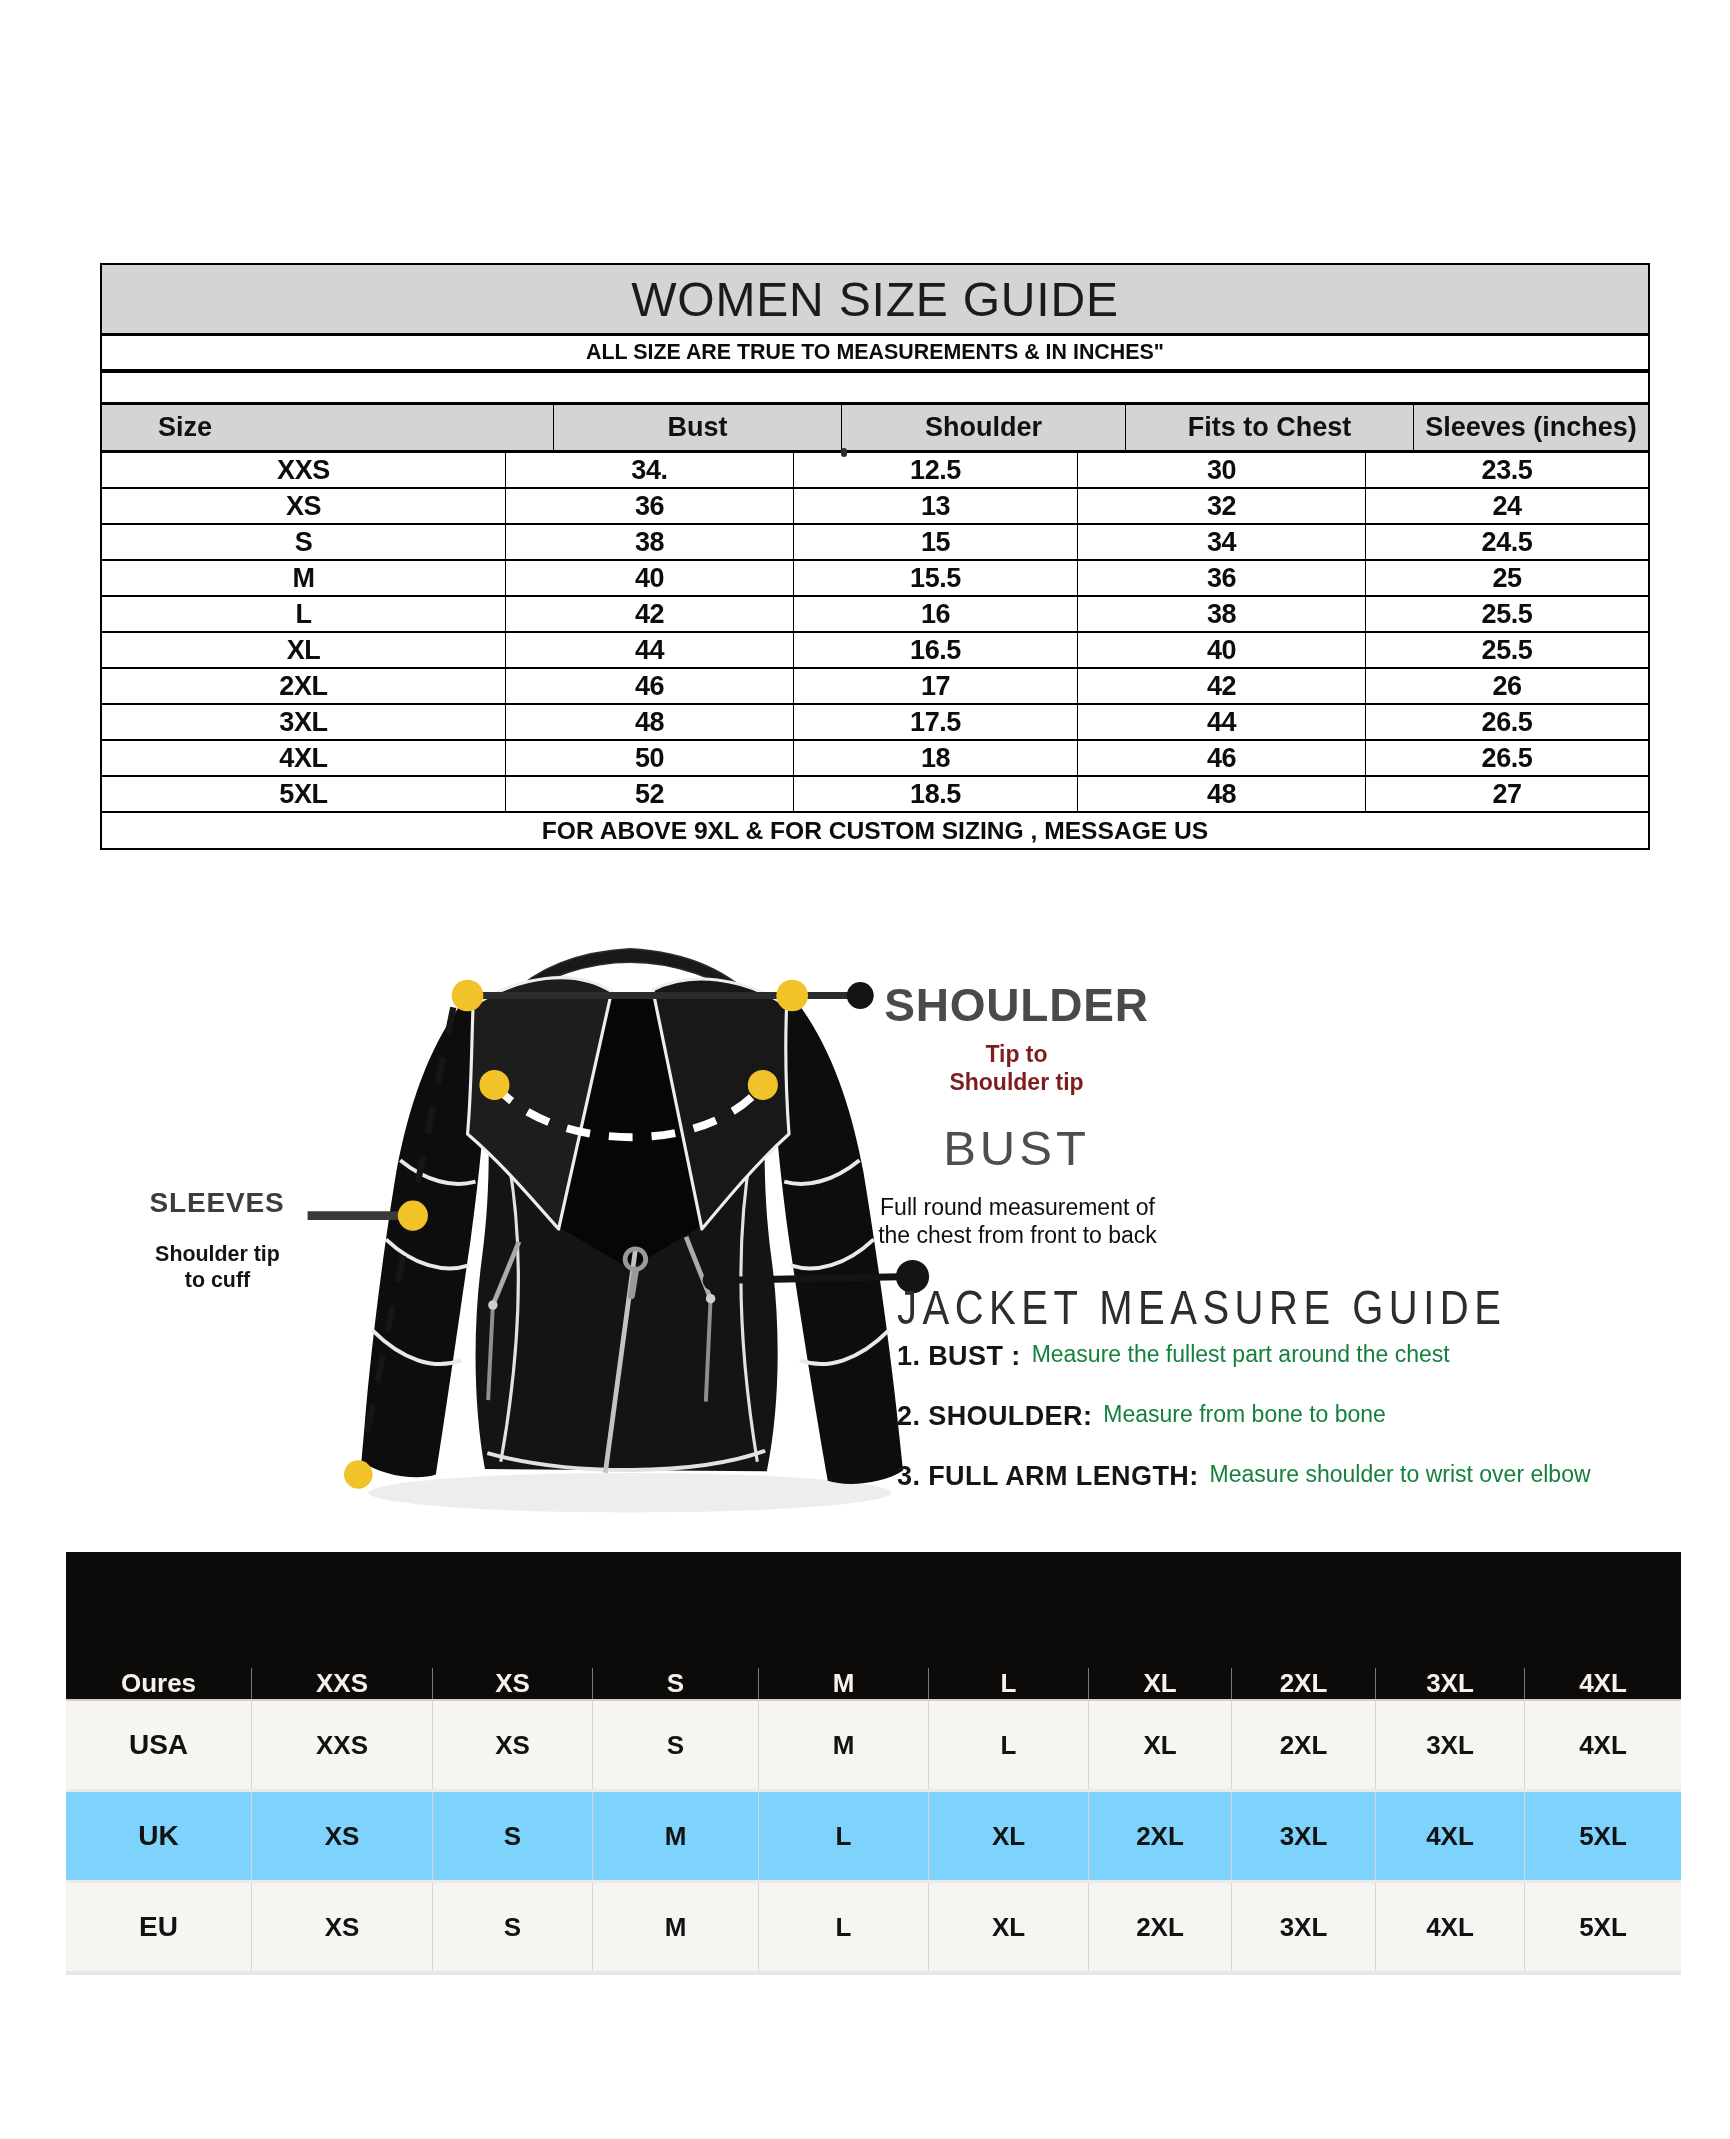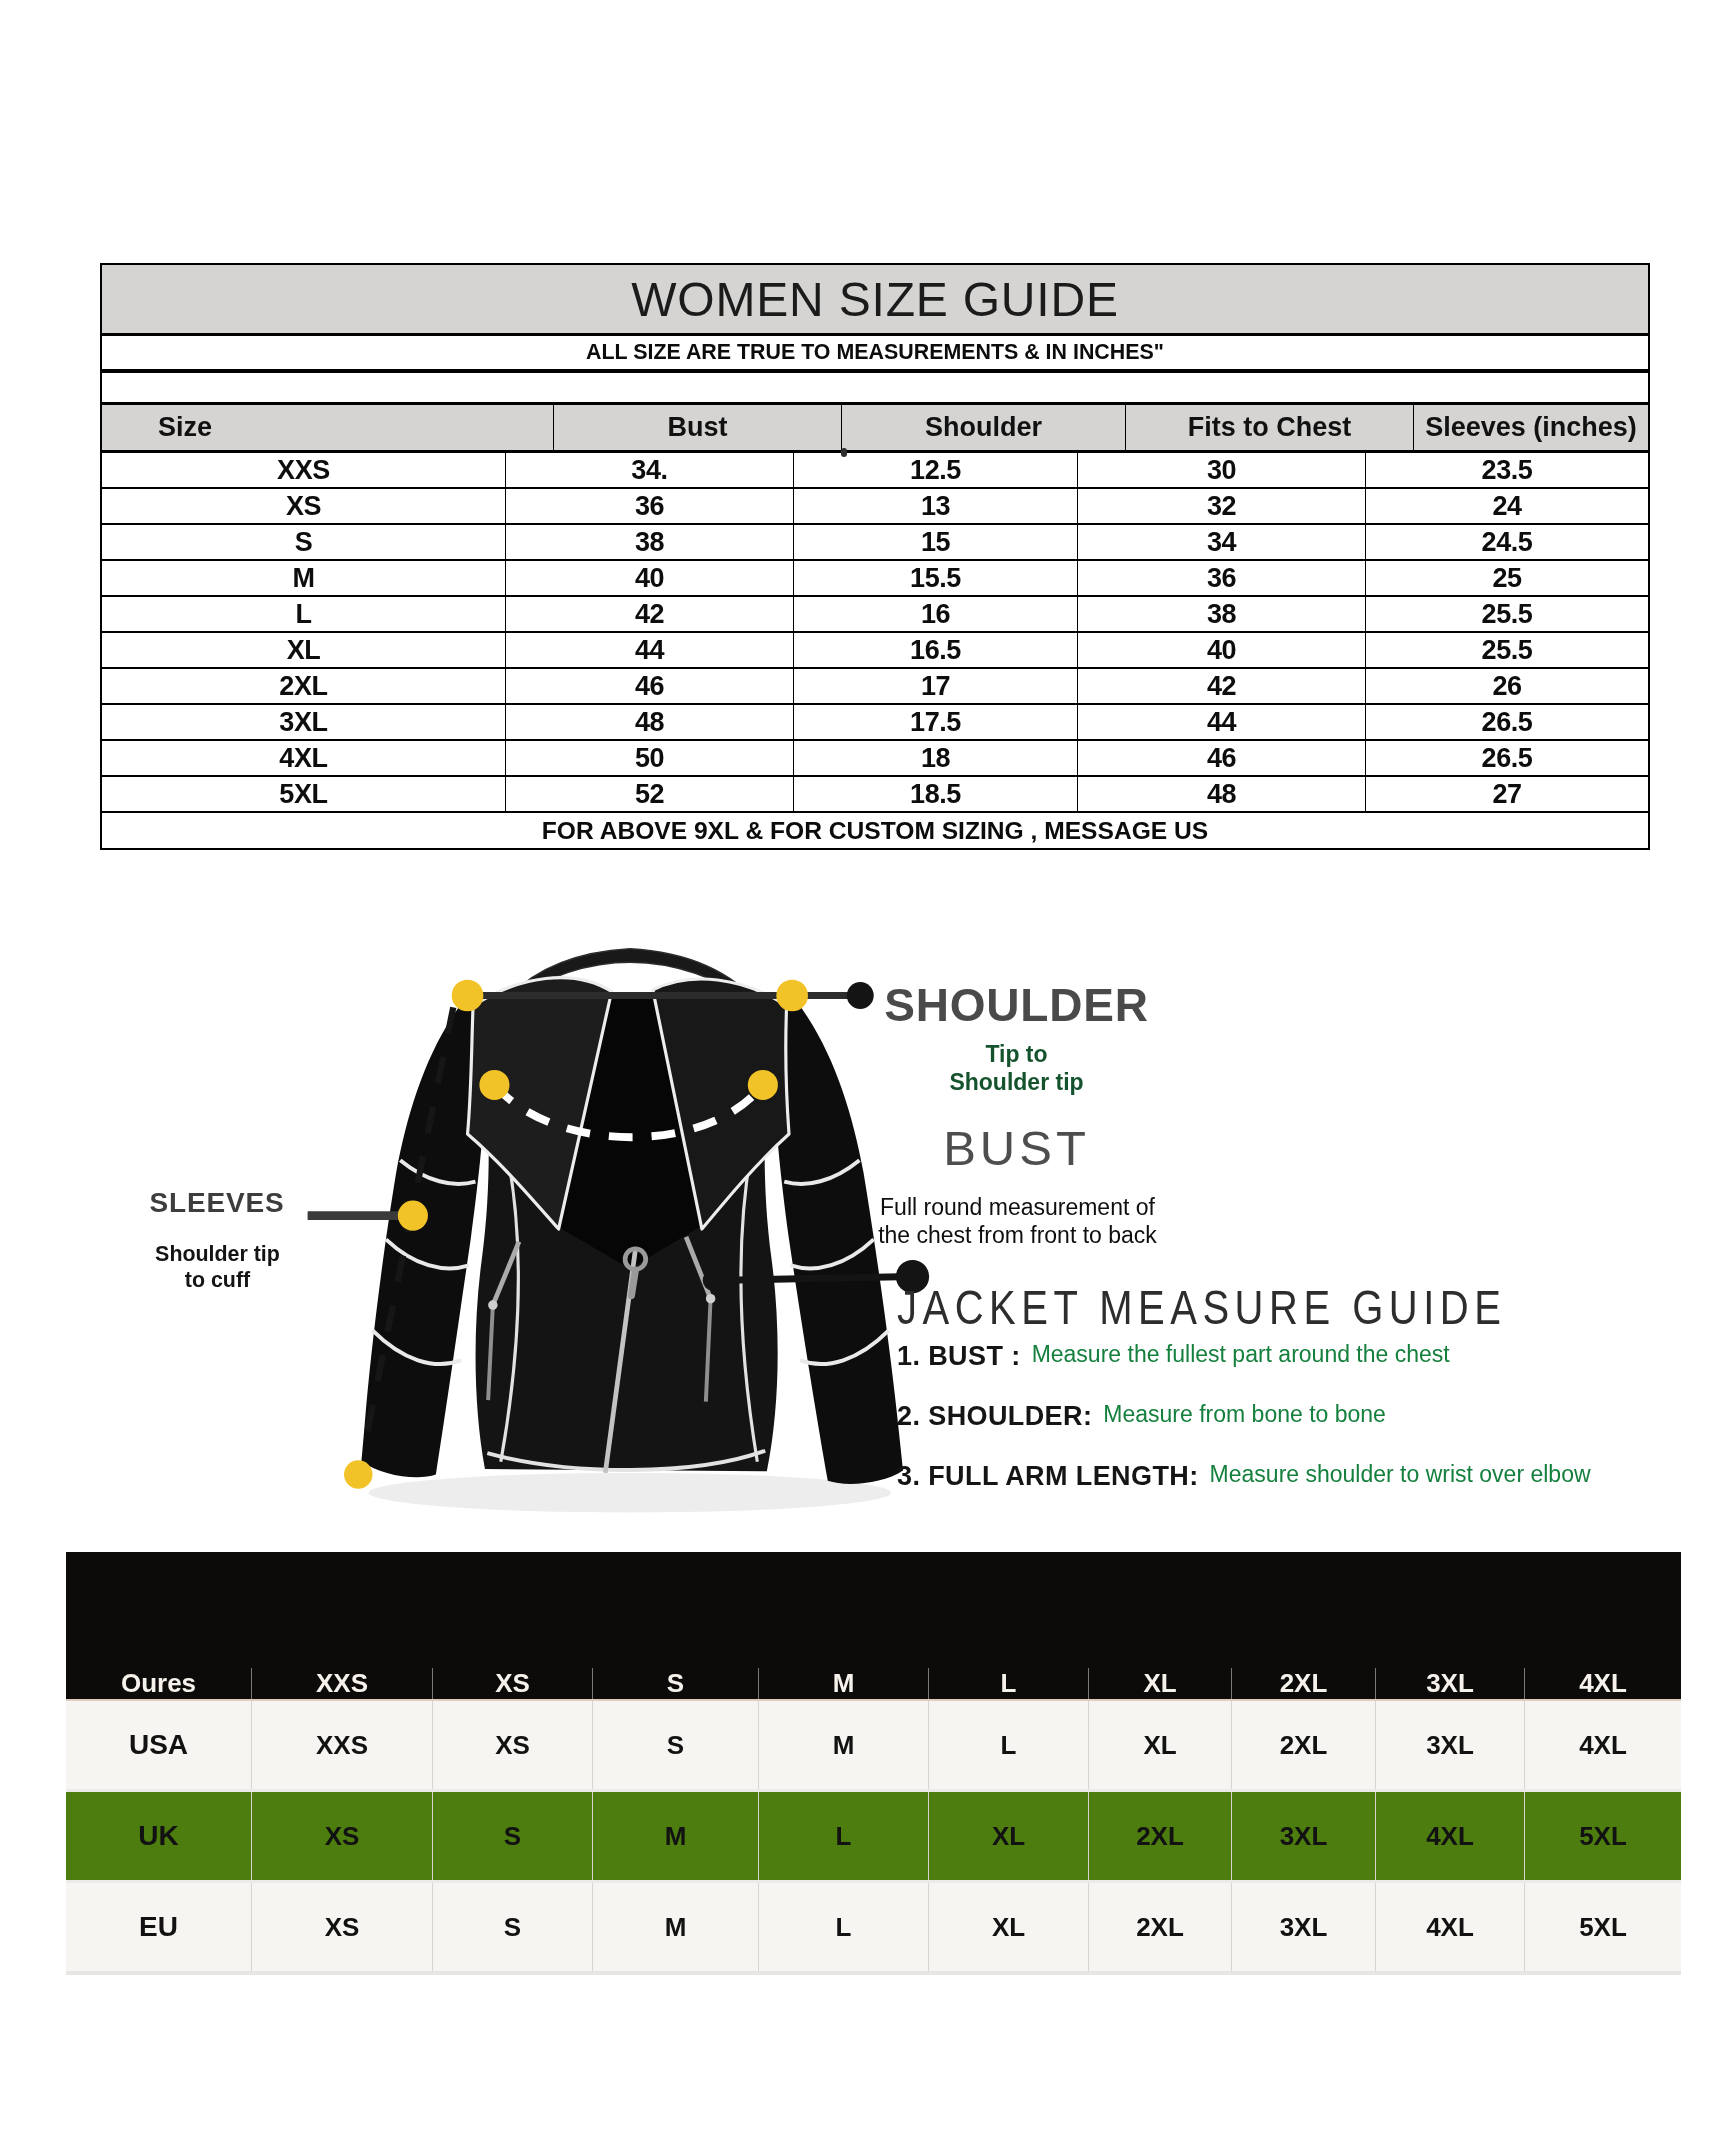--- a/index.html
+++ b/index.html
@@ -49,21 +49,21 @@
   
   .diagram{position:absolute;left:0;top:0;width:1730px;height:2140px;pointer-events:none;}
   .diagram svg{position:absolute;left:0;top:887px;}
   .lbl,.sub,.guide-title,.guide-item{position:absolute;}
   .shoulder-label{
     left:878px;top:978px;width:277px;text-align:center;
     font-size:46px;font-weight:700;color:#4a4a4a;letter-spacing:0.8px;
   }
   .shoulder-sub{
     left:878px;top:1041px;width:277px;text-align:center;white-space:pre-line;
-    font-size:23px;font-weight:700;color:#14532d;line-height:1.2;
+    font-size:23px;font-weight:700;color:#7f1d1d;line-height:1.2;
   }
   .bust-label{
     left:878px;top:1120px;width:277px;text-align:center;
     font-size:49px;font-weight:500;color:#4e4e4e;letter-spacing:4px;
   }
   .bust-sub{
     left:843px;top:1193px;width:349px;text-align:center;white-space:pre-line;
     font-size:23px;font-weight:400;color:#0f0f0f;line-height:1.22;
   }
   .sleeves-label{
@@ -89,21 +89,21 @@
   }
   .conv-head{display:flex;height:147px;background:#0d0b09;align-items:flex-end;}
   .conv-hcell{
     display:flex;align-items:center;justify-content:center;
     color:#f7f1ec;font-size:26px;font-weight:700;
     border-left:1.6px solid #7a7a7a;box-sizing:border-box;
   }
   .conv-hcell:first-child{border-left:none;}
   .conv-row{display:flex;height:88px;border-top:3.2px solid #edebe9;}
   .conv-row.tint{background:#f7f5f2;text-align:center;}
-  .conv-row.white{background:#4d7c0f;}
+  .conv-row.white{background:#7dd3fc;}
   .conv-row:first-child{border-top:2.4px solid #decdbf;}
   .conv-cell{
     display:flex;align-items:center;justify-content:center;
     font-size:26px;font-weight:600;color:#121212;
     border-left:1.6px solid #d6d3d0;box-sizing:border-box;
   }
   .conv-cell:first-child{border-left:none;font-weight:700;font-size:28px;}
   .w0{width:185px}.w1{width:181px}.w2{width:160px}.w3{width:166px}.w4{width:170px}
   .w5{width:160px}.w6{width:143px}.w7{width:144px}.w8{width:149px}.w9{flex:1}
 </style>

